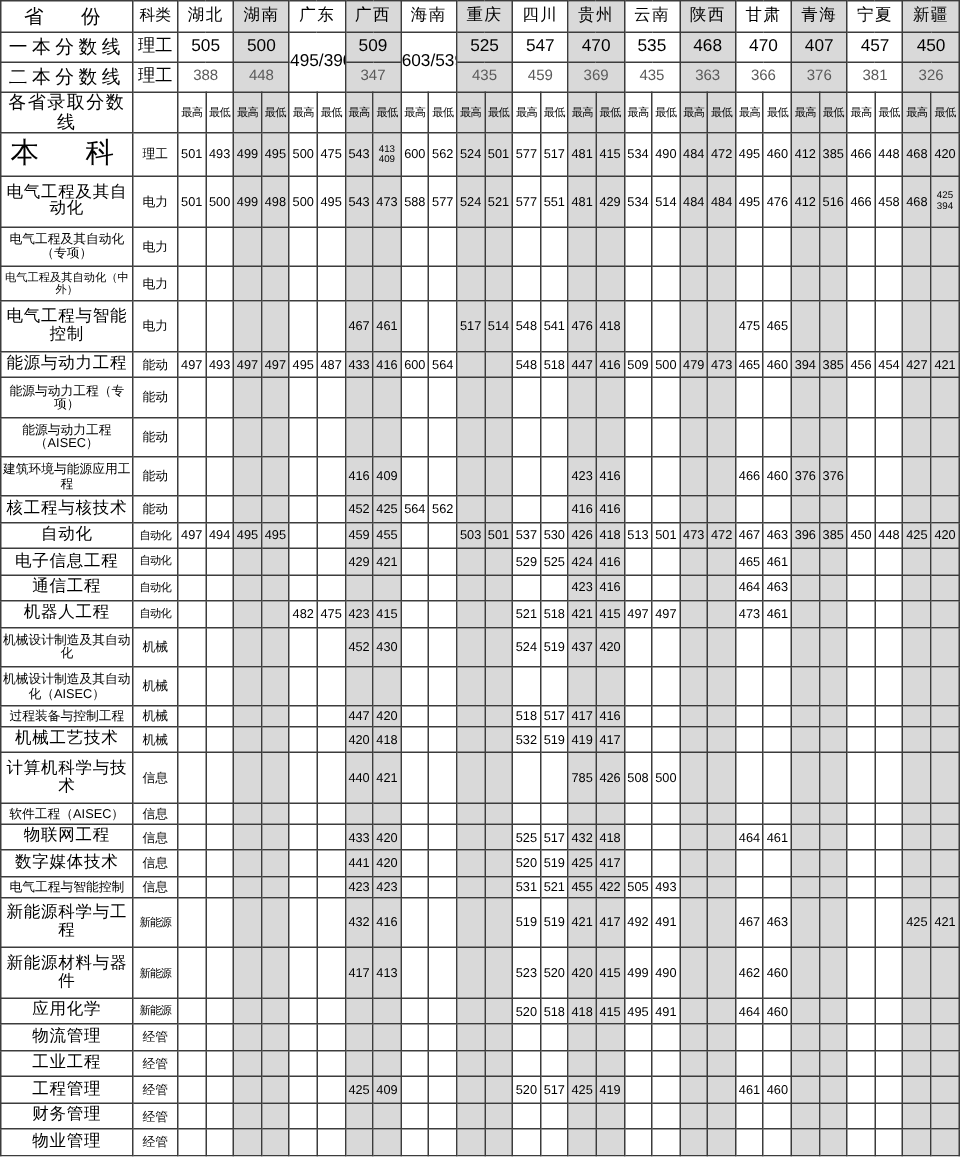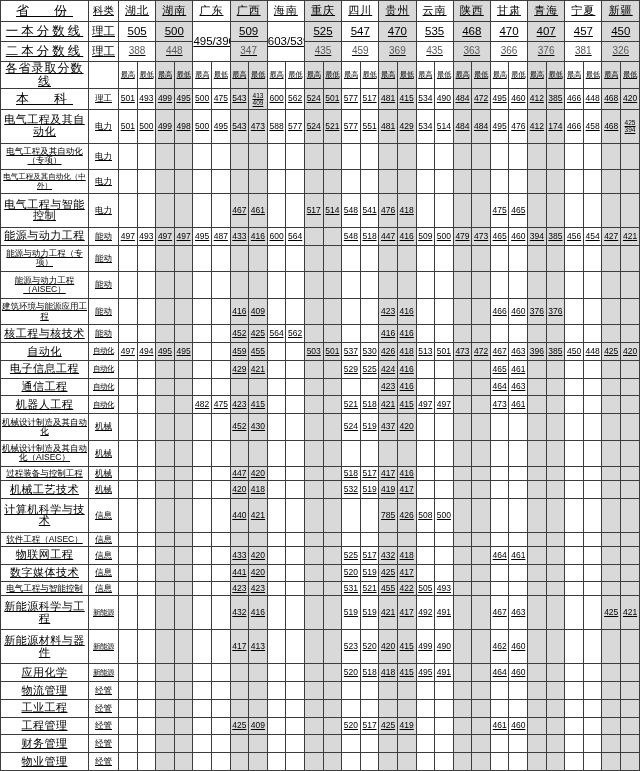--- a/index.html
+++ b/index.html
@@ -12,21 +12,20 @@
     height: 771px;
     font-family: "Liberation Sans", "DejaVu Sans", sans-serif;
     color: #000000;
     overflow: hidden;
   }
   #score-table {
     border-collapse: collapse;
     table-layout: fixed;
     width: 640px;
     height: 771px;
-    text-decoration: underline;
   }
   #score-table td, #score-table th {
     border: 1px solid #3c3c3c;
     text-align: center;
     vertical-align: middle;
     padding: 0;
     font-weight: normal;
     line-height: 1.08;
     overflow: hidden;
   }
@@ -53,21 +52,21 @@
   .rowlabel.small {
     font-size: 8.5px;
     letter-spacing: 0;
     margin-top: 40px;
   }
   .rowlabel.tiny {
     font-size: 7.5px;
     letter-spacing: 0;
   }
   .rowlabel.big {
-    font-size: 13px;
+    font-size: 19px;
     font-weight: bold;
     letter-spacing: 6px;
   }
   .cat {
     font-size: 8.5px;
   }
   .cat.narrow {
     font-size: 7.5px;
     letter-spacing: -0.5px;
   }
@@ -258,21 +257,21 @@
         <td class="num">551</td>
         <td class="num shade">481</td>
         <td class="num shade">429</td>
         <td class="num">534</td>
         <td class="num">514</td>
         <td class="num shade">484</td>
         <td class="num shade">484</td>
         <td class="num">495</td>
         <td class="num">476</td>
         <td class="num shade">412</td>
-        <td class="num shade">174</td>
+        <td class="num shade">516</td>
         <td class="num">466</td>
         <td class="num">458</td>
         <td class="num shade">468</td>
         <td class="num twoline shade">
           <div>425</div>
           <div>394</div>
         </td>
       </tr>
       <tr>
         <td class="rowlabel small">电气工程及其自动化（专项）</td>

